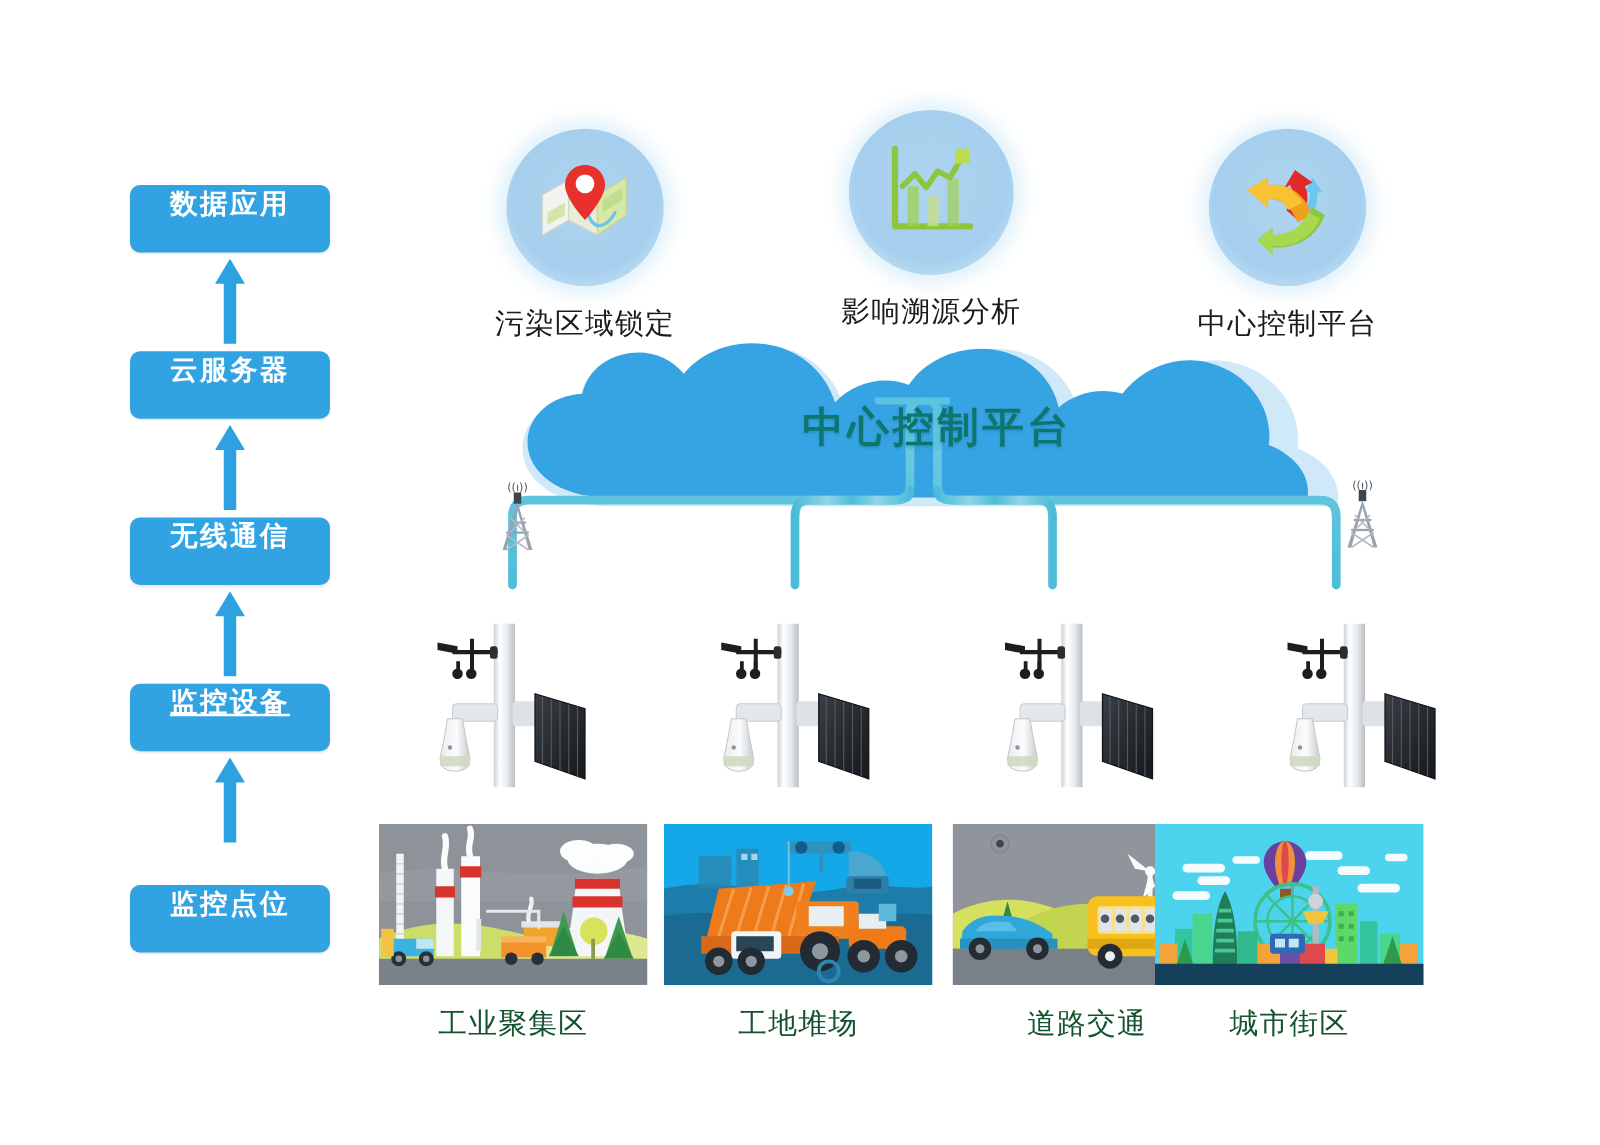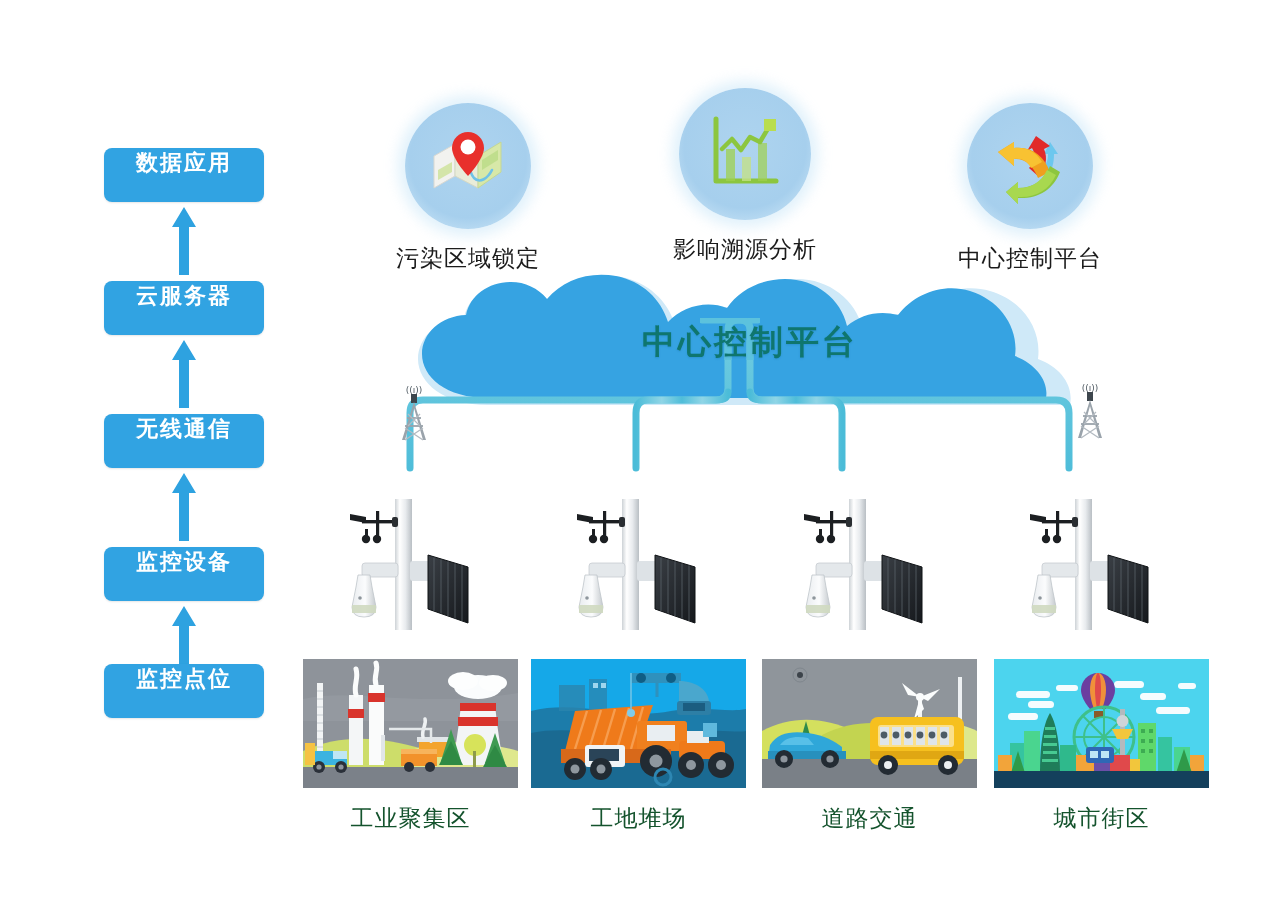--- a/index.html
+++ b/index.html
@@ -35,22 +35,22 @@
     letter-spacing: 2px;
     display: flex;
     justify-content: center;
     box-shadow: 0 1px 2px rgba(0,0,0,0.10);
     position: absolute;
     left: 0;
   }
   .flow-step.s0 { top: 0px; }
   .flow-step.s1 { top: 133px; }
   .flow-step.s2 { top: 266px; }
-  .flow-step.s3 { top: 399px; }
-  .flow-step.s4 { top: 516px; }
+  .flow-step.s3 { top: 399px; text-decoration: underline; }
+  .flow-step.s4 { top: 560px; }
 
   .flow-arrow {
     position: absolute;
     left: 66px;
     width: 28px;
     height: 72px;
   }
   .flow-arrow.a0 { top: 57px; }
   .flow-arrow.a1 { top: 190px; }
   .flow-arrow.a2 { top: 323px; }
@@ -143,21 +143,21 @@
 
   
   .scene {
     position: absolute;
     width: 215px;
     top: 659px;
   }
   #scene-0 { left: 303px; }
   #scene-1 { left: 531px; }
   #scene-2 { left: 744px; padding-left: 18px; }
-  #scene-3 { left: 994px; }
+  #scene-3 { left: 924px; }
 
   .scene-thumb {
     width: 215px;
     height: 129px;
     overflow: hidden;
     position: relative;
     display: block;
   }
   .scene-label {
     margin-top: 15px;

